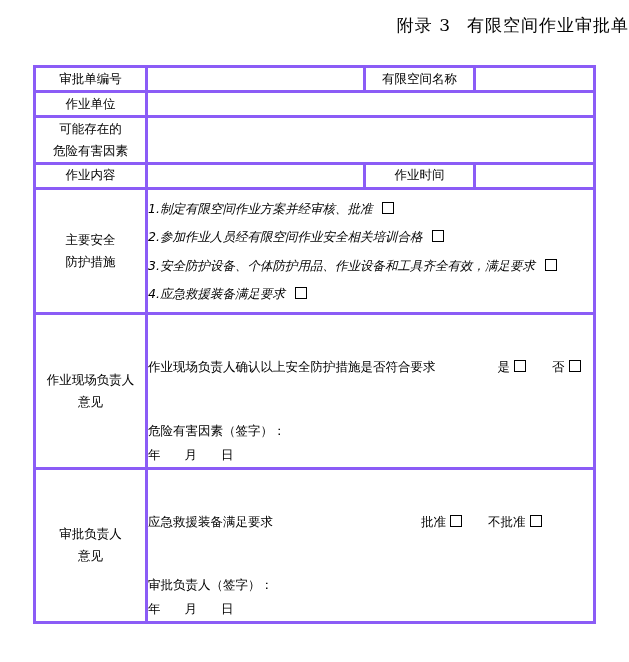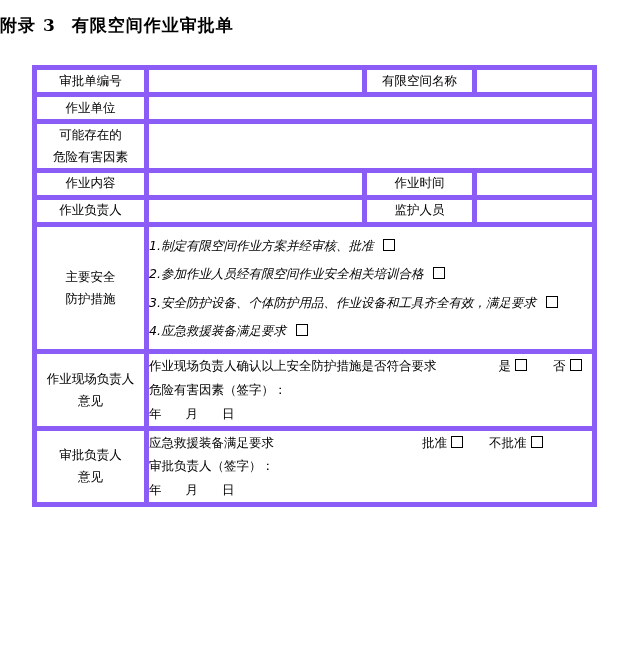--- a/index.html
+++ b/index.html
@@ -15,39 +15,39 @@
     position: relative;
     overflow: hidden;
   }
   .page {
     width: 629px;
     height: 662px;
     position: relative;
     box-sizing: border-box;
   }
   .doc-title {
-    text-align: left;
+    text-align: right;
     font-size: 17px;
-    font-weight: bold;
+    font-weight: normal;
     letter-spacing: 1px;
     margin-top: 14px;
     margin-bottom: 0;
     font-family: "DejaVu Serif", "Liberation Serif", serif;
   }
   .title-index {
     margin-right: 16px;
   }
   table.form {
     border-collapse: collapse;
     width: 560px;
     margin: 28px auto 0 auto;
     table-layout: fixed;
   }
   table.form td {
-    border: 5px solid #8b5cf6;
+    border: 3px solid #8b5cf6;
     font-size: 12.5px;
     padding: 0;
     vertical-align: middle;
   }
   .lbl {
     text-align: center;
     padding: 7px 4px;
     line-height: 1.5;
   }
   .lbl-two {
@@ -79,20 +79,21 @@
   .chk-tight {
     margin-left: 4px;
   }
   .opinion {
     padding: 9px 8px 9px 8px;
     line-height: 1.9;
     font-size: 12.5px;
   }
   .row-line {
     white-space: nowrap;
+    margin-top: 40px;
   }
   .spacer-wide {
     display: inline-block;
     width: 62px;
   }
   .spacer-mid {
     display: inline-block;
     width: 26px;
   }
   .date-line {
@@ -138,26 +139,20 @@
         </td>
         <td colspan="3" style="height:38px"></td>
       </tr>
       <tr>
         <td class="lbl">作业内容</td>
         <td class="blank"></td>
         <td class="lbl">作业时间</td>
         <td class="blank"></td>
       </tr>
       <tr>
-        <td class="lbl">作业负责人</td>
-        <td class="blank"></td>
-        <td class="lbl">监护人员</td>
-        <td class="blank"></td>
-      </tr>
-      <tr>
         <td class="lbl-two">
           <div>主要安全</div>
           <div>防护措施</div>
         </td>
         <td colspan="3" class="measures">
           <div class="m-item">
             <span>1.制定有限空间作业方案并经审核、批准</span><span class="chk"></span>
           </div>
           <div class="m-item">
             <span>2.参加作业人员经有限空间作业安全相关培训合格</span><span class="chk"></span>

